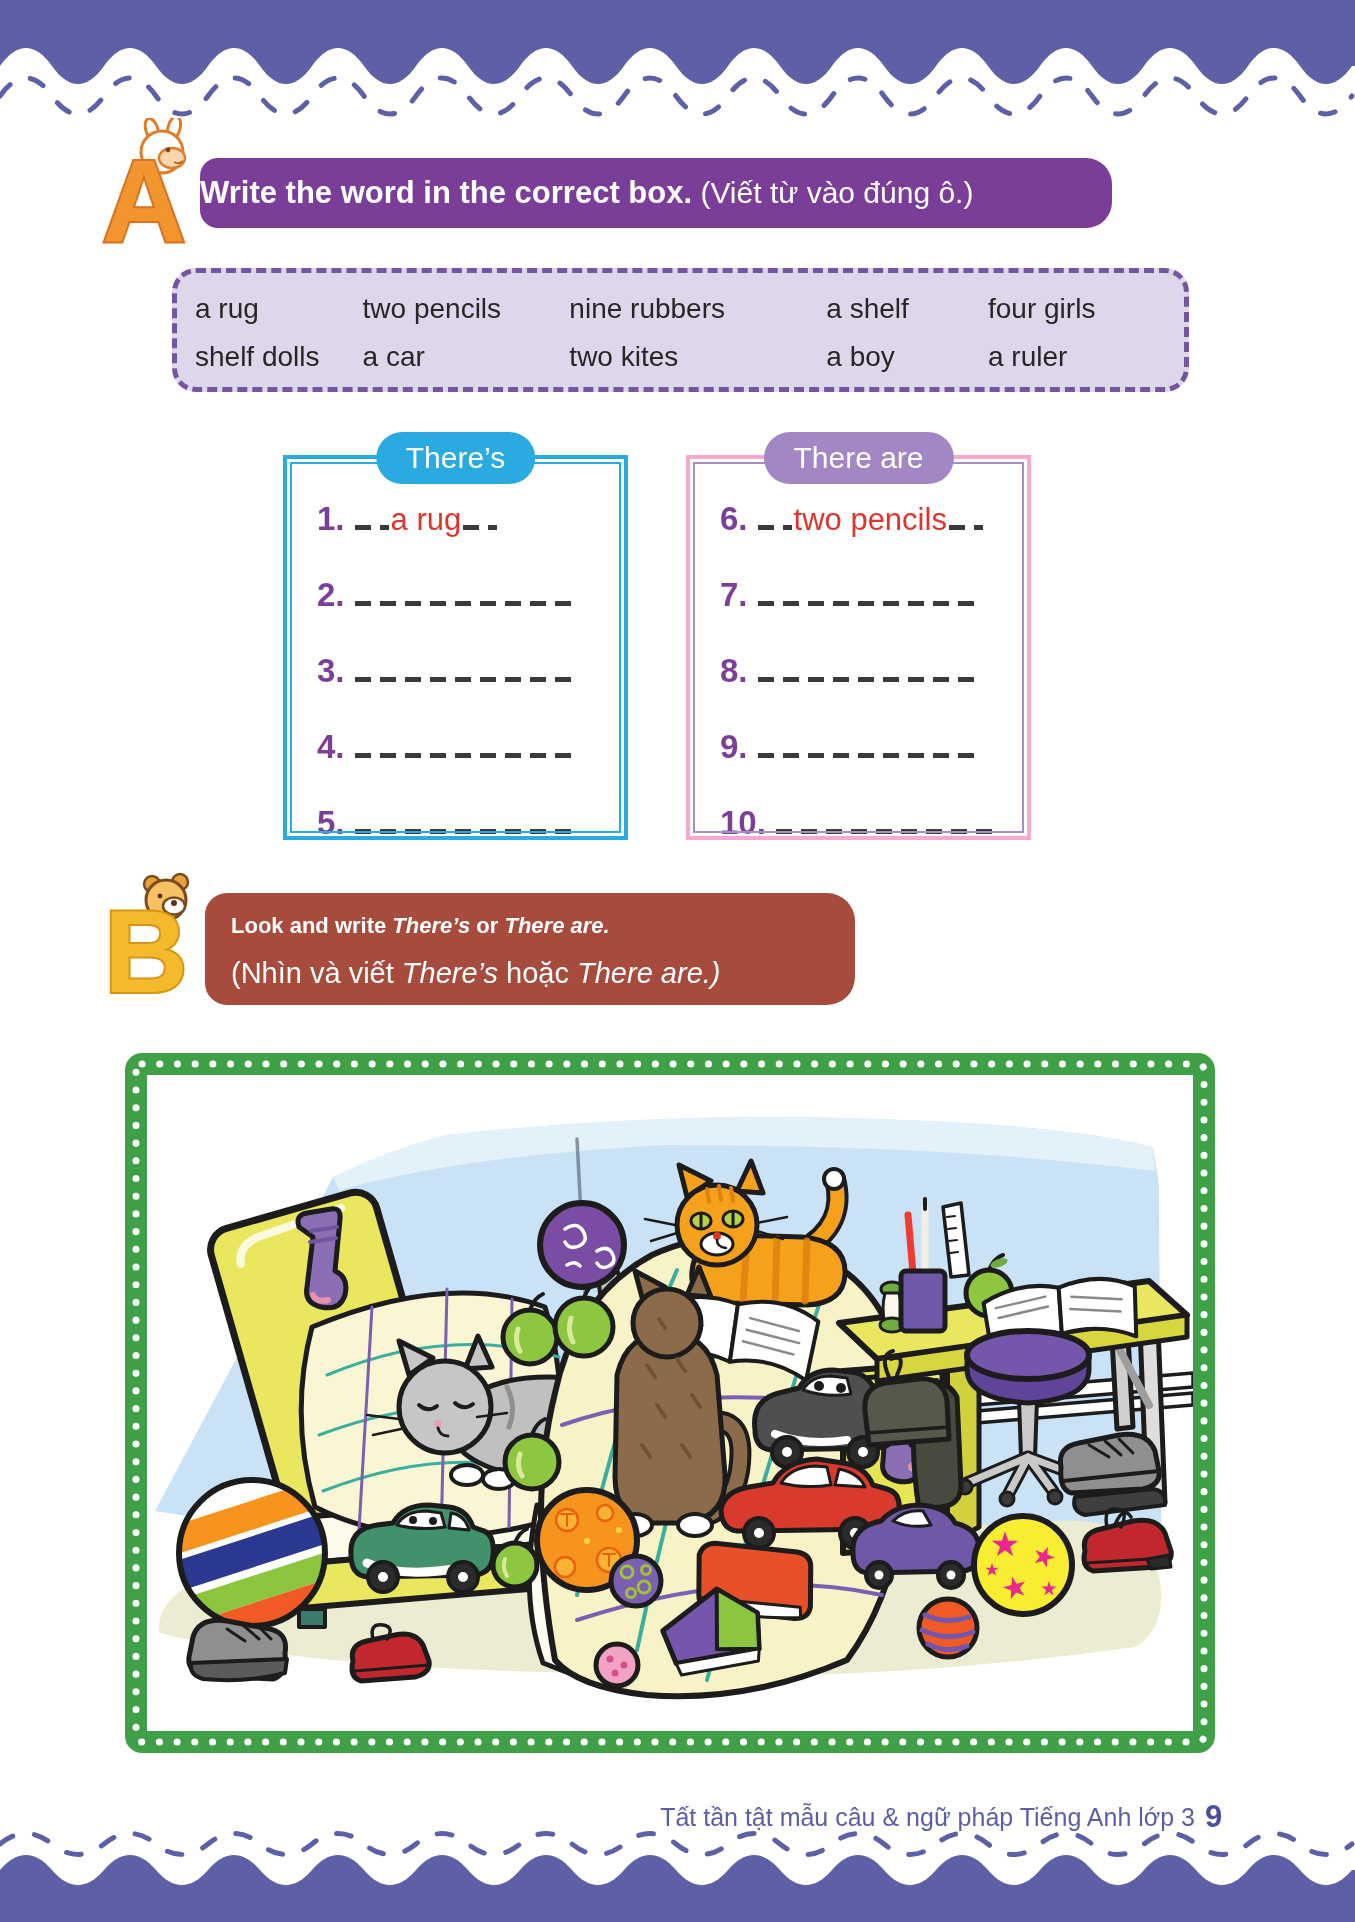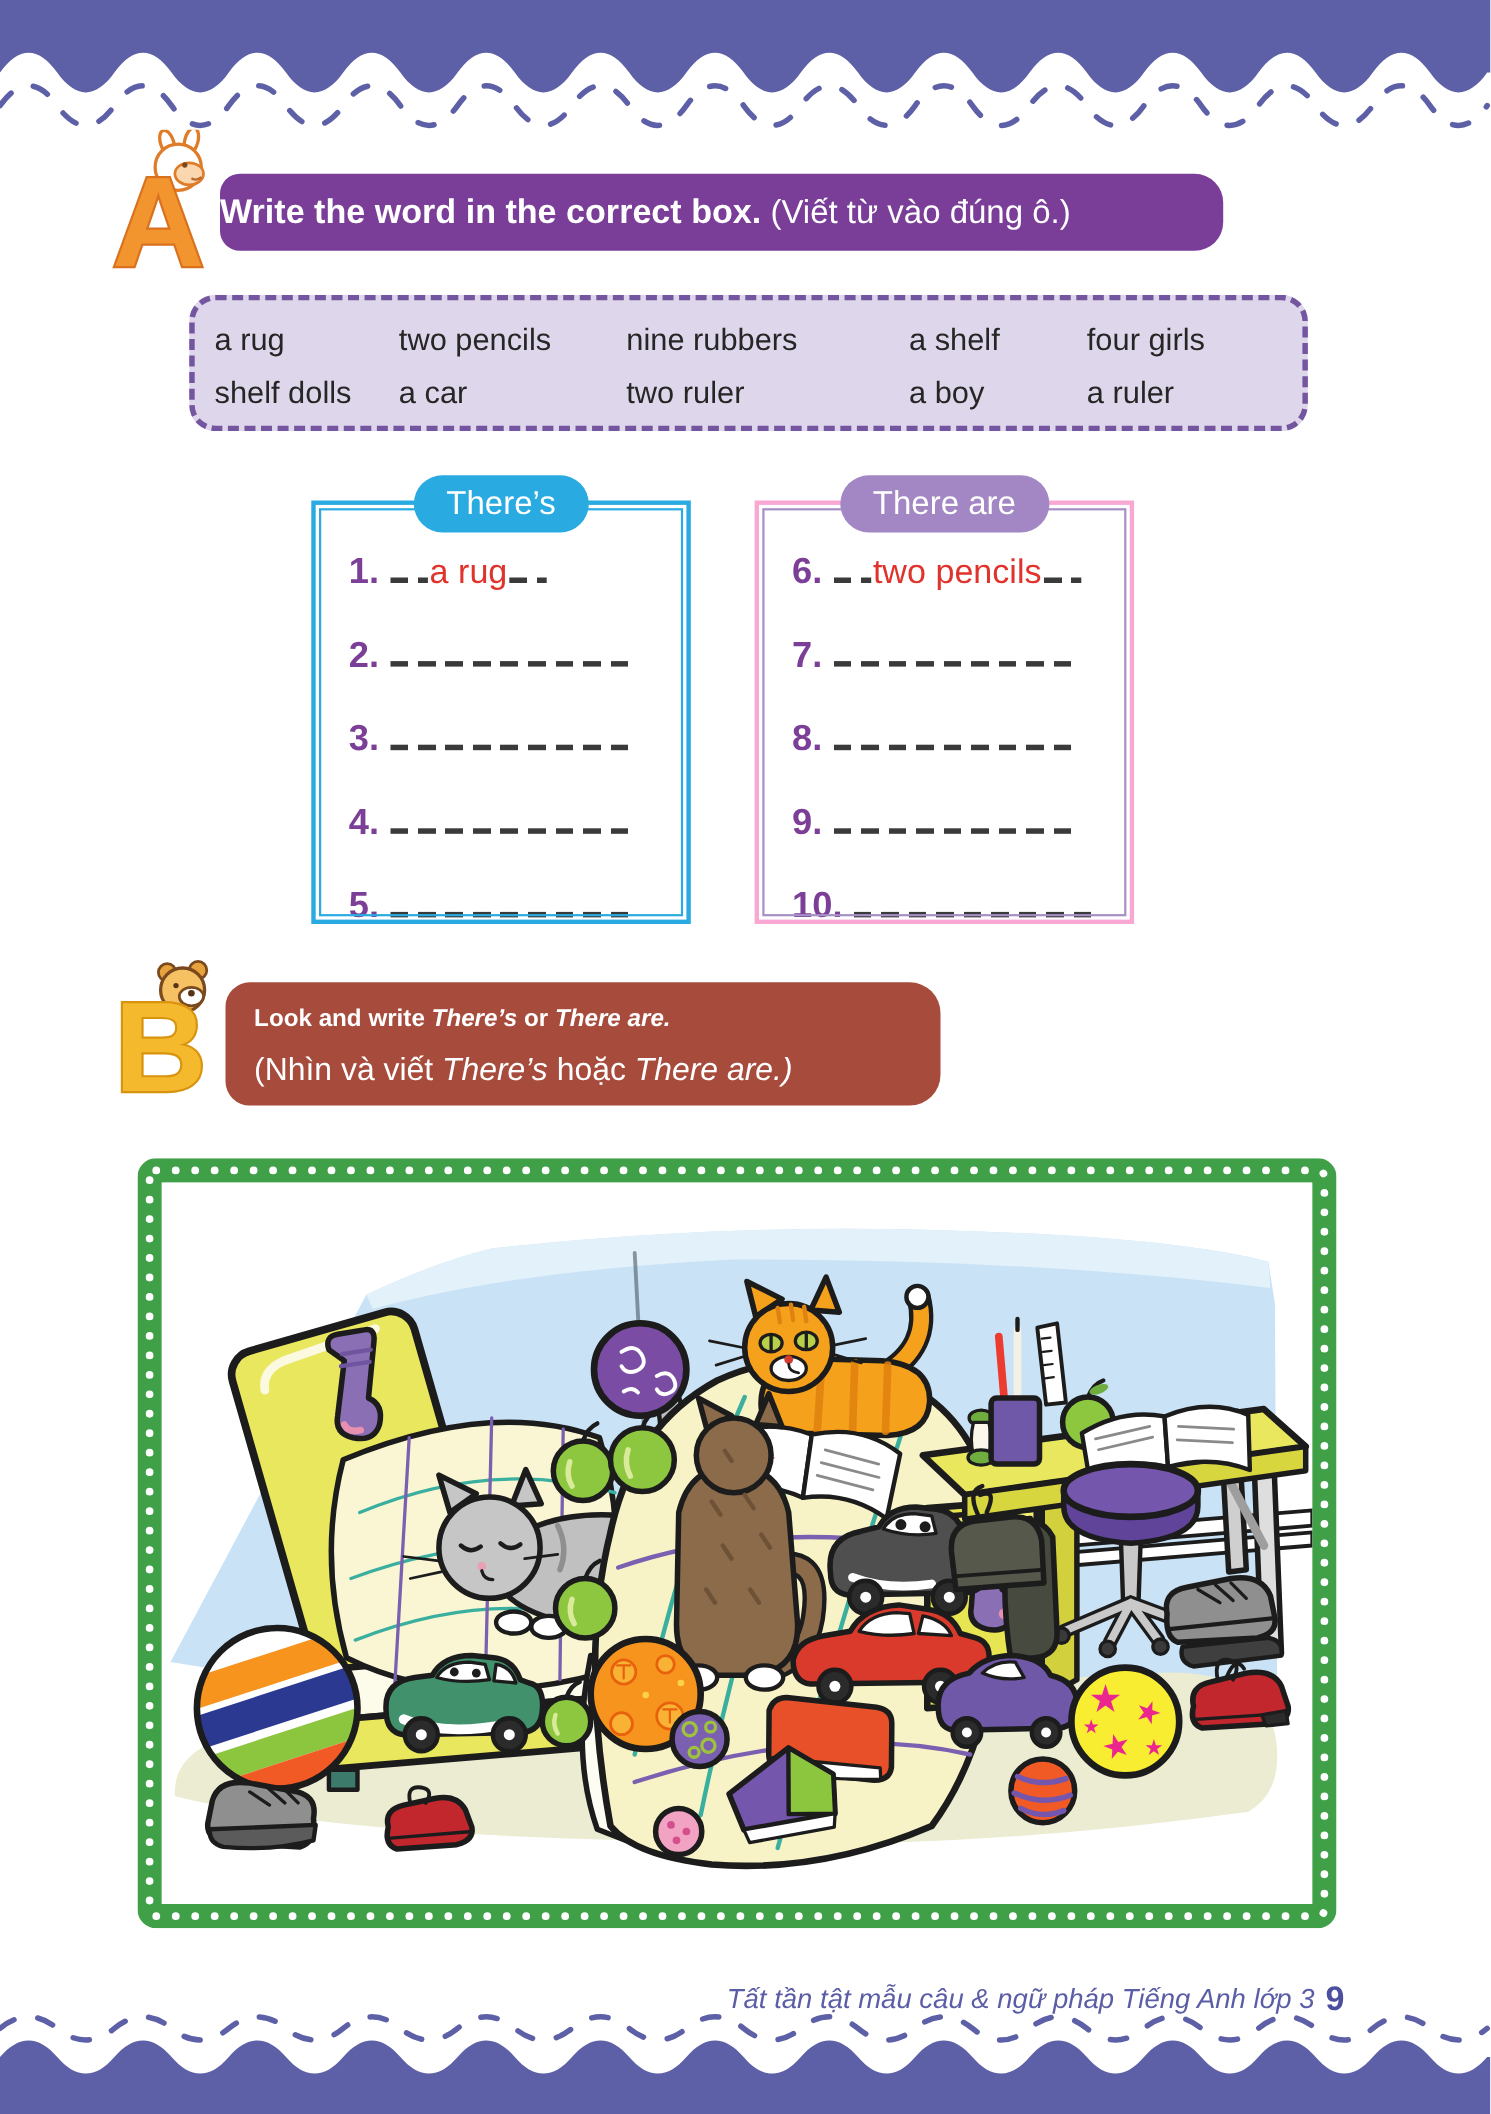--- a/index.html
+++ b/index.html
@@ -43,21 +43,21 @@
   .ansbox ul{list-style:none;margin:0;padding:22px 0 0 30px;}
   .ansbox li{height:76px;line-height:76px;white-space:nowrap;}
   .num{font-weight:bold;font-size:33px;color:#7c3f98;margin-right:10px;}
   .ans{color:#e0332c;font-size:31px;margin:0 2px;}
   .dash{display:inline-block;height:5px;
         background:repeating-linear-gradient(90deg,#3a3a3a 0 16px,transparent 16px 25px);}
   .dash-s{width:34px;}
   .dash-l{width:218px;}
 
   
-  .footer-line{left:140px;top:1803px;width:1055px;text-align:right;color:#5b5ea6;font-size:25px;font-style:italic;}
+  .footer-line{left:140px;top:1803px;width:1055px;text-align:right;color:#5b5ea6;font-size:25px;}
   .page-num{left:1205px;top:1799px;color:#4c4f9e;font-size:31px;font-weight:bold;}
 </style>
 </head>
 <body>
 
 <div class="page">
 
   <svg class="abs" style="left:0;top:0" width="1355" height="130" viewBox="0 0 1355 130" preserveAspectRatio="none">
     <path fill="#5d60a6" d="M0,66 c17,-24 35,-24 52,0 c17,24 35,24 52,0 c17,-24 35,-24 52,0 c17,24 35,24 52,0 c17,-24 35,-24 52,0 c17,24 35,24 52,0 c17,-24 35,-24 52,0 c17,24 35,24 52,0 c17,-24 35,-24 52,0 c17,24 35,24 52,0 c17,-24 35,-24 52,0 c17,24 35,24 52,0 c17,-24 35,-24 52,0 c17,24 35,24 52,0 c17,-24 35,-24 52,0 c17,24 35,24 52,0 c17,-24 35,-24 52,0 c17,24 35,24 52,0 c17,-24 35,-24 52,0 c17,24 35,24 52,0 c17,-24 35,-24 52,0 c17,24 35,24 52,0 c17,-24 35,-24 52,0 c17,24 35,24 52,0 c17,-24 35,-24 52,0 c17,24 35,24 52,0 L1356,66 L1356,0 L0,0 Z"></path>
     <path fill="none" stroke="#5d60a6" stroke-width="5" stroke-linecap="round" stroke-dasharray="15 22" d="M0,96 c17,-24 35,-24 52,0 c17,24 35,24 52,0 c17,-24 35,-24 52,0 c17,24 35,24 52,0 c17,-24 35,-24 52,0 c17,24 35,24 52,0 c17,-24 35,-24 52,0 c17,24 35,24 52,0 c17,-24 35,-24 52,0 c17,24 35,24 52,0 c17,-24 35,-24 52,0 c17,24 35,24 52,0 c17,-24 35,-24 52,0 c17,24 35,24 52,0 c17,-24 35,-24 52,0 c17,24 35,24 52,0 c17,-24 35,-24 52,0 c17,24 35,24 52,0 c17,-24 35,-24 52,0 c17,24 35,24 52,0 c17,-24 35,-24 52,0 c17,24 35,24 52,0 c17,-24 35,-24 52,0 c17,24 35,24 52,0 c17,-24 35,-24 52,0 c17,24 35,24 52,0"></path>
@@ -84,21 +84,21 @@
     <div class="wb-row">
       <span class="wb-c1">a rug</span>
       <span class="wb-c2">two pencils</span>
       <span class="wb-c3">nine rubbers</span>
       <span class="wb-c4">a shelf</span>
       <span class="wb-c5">four girls</span>
     </div>
     <div class="wb-row">
       <span class="wb-c1">shelf dolls</span>
       <span class="wb-c2">a car</span>
-      <span class="wb-c3">two ruler</span>
+      <span class="wb-c3">two kites</span>
       <span class="wb-c4">a boy</span>
       <span class="wb-c5">a ruler</span>
     </div>
   </div>
 
   <div class="ansbox box-theres">
     <div class="tab tab-theres">There’s</div>
     <ul>
       <li><span class="num">1.</span><span class="dash dash-s"></span><span class="ans">a rug</span><span class="dash dash-s"></span></li>
       <li><span class="num">2.</span><span class="dash dash-l"></span></li>

